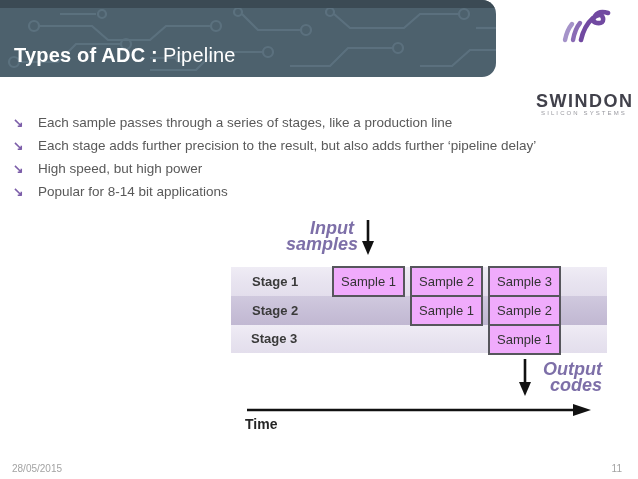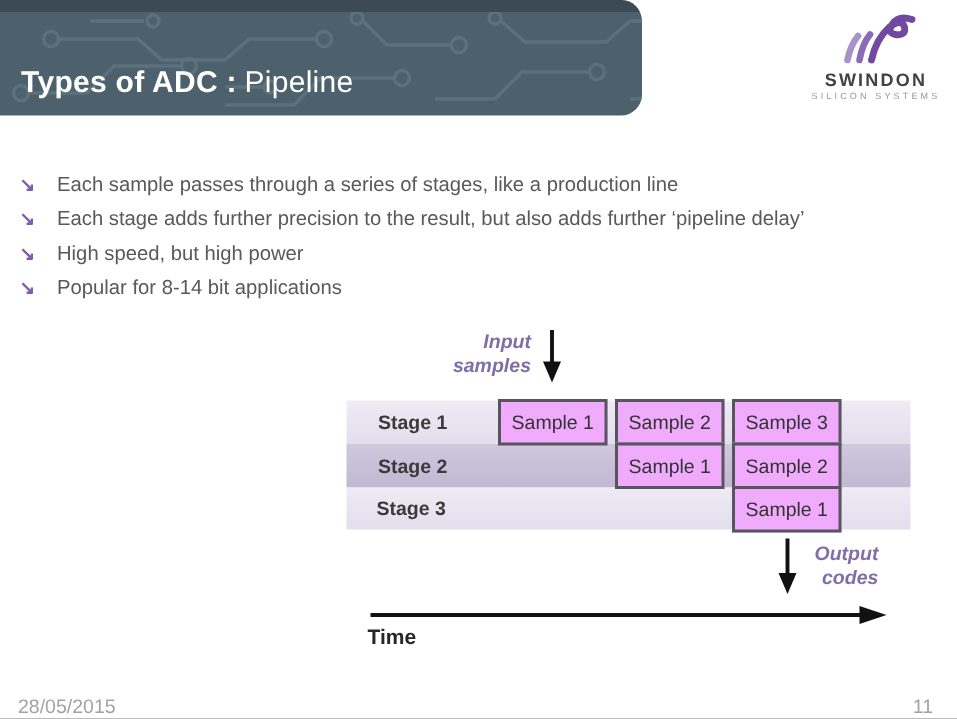--- a/index.html
+++ b/index.html
@@ -2,59 +2,59 @@
 <html><head>
 <meta charset="utf-8">
 <style>
   html,body{margin:0;padding:0;background:#888;}
   .slide{
     position:relative;width:638px;height:479px;background:#ffffff;
     font-family:"Liberation Sans",sans-serif;overflow:hidden;margin:0 auto;
   }
   
   .header-bar{
-    position:absolute;left:0;top:0;width:428px;height:77px;
+    position:absolute;left:0;top:0;width:496px;height:77px;
     background:#4d616d;border-radius:0 14px 14px 0;overflow:hidden;
   }
   .header-strip{position:absolute;left:0;top:0;width:100%;height:8px;background:#3b4a54;}
   .circuit{position:absolute;left:0;top:0;width:532px;height:77px;}
   .header-title{
     position:absolute;left:14px;top:44px;font-size:20px;color:#ffffff;
     white-space:nowrap;letter-spacing:.2px;
   }
   .header-title .strong{font-weight:bold;}
   .header-title .light{font-weight:normal;margin-left:5px;}
   
   .logo{position:absolute;right:6px;top:8px;width:96px;text-align:center;}
   .logo-swirl{display:block;margin:0 auto;}
-  .logo-name{font-size:12px;font-weight:bold;color:#41414b;letter-spacing:1.5px;line-height:15px;}
+  .logo-name{font-size:18px;font-weight:bold;color:#41414b;letter-spacing:1.5px;line-height:15px;margin-top:48px;}
   .logo-tagline{font-size:6px;color:#98989f;letter-spacing:2.1px;line-height:8px;}
   
   .section-heading{position:absolute;left:11px;top:97px;font-size:13.5px;font-weight:bold;color:#404040;}
   .bullet-list{position:absolute;left:11px;top:116px;width:610px;}
   .bullet-item{display:flex;align-items:flex-start;margin-bottom:9px;font-size:13.5px;line-height:14px;color:#595959;}
   .bullet-arrow{flex:0 0 27px;color:#7c5ea9;font-size:12.5px;font-weight:bold;line-height:14px;padding-left:2px;box-sizing:border-box;}
   
-  .purple-label{position:absolute;font-size:13px;font-weight:bold;font-style:italic;color:#7d6fa8;line-height:16px;}
+  .purple-label{position:absolute;font-size:18px;font-weight:bold;font-style:italic;color:#7d6fa8;line-height:16px;}
   .input-label{left:286px;top:220px;width:68px;text-align:right;}
   .output-label{left:543px;top:361px;text-align:right;}
   .v-arrow{position:absolute;}
   .band{position:absolute;left:231px;width:376px;height:29px;}
   .band-light{background:linear-gradient(180deg,#efecf5 0%,#e8e4f0 50%,#e3deec 100%);}
   .band-dark{background:linear-gradient(180deg,#d0c9de 0%,#c8c0d8 50%,#c1b8d2 100%);}
   .stage-label{padding-left:21px;font-size:13px;font-weight:bold;color:#3a3a3a;line-height:29px;}
   .sbox{
     position:absolute;width:73px;height:31px;background:#f0abfc;border:2px solid #56565c;
     box-sizing:border-box;display:flex;align-items:center;justify-content:center;
     font-size:13px;color:#333333;
   }
   .time-axis{position:absolute;left:245px;top:402px;}
   .time-label{position:absolute;left:245px;top:416px;width:348px;text-align:left;font-size:14px;font-weight:bold;color:#262626;}
   
-  .footer-text{position:absolute;top:463px;font-size:13px;color:#a3a3a3;}
+  .footer-text{position:absolute;top:463px;font-size:10px;color:#a3a3a3;}
   .footer-date{left:12px;}
   .footer-doc{left:0;width:638px;text-align:center;}
   .footer-page{right:16px;}
 </style>
 </head>
 <body>
 
 <div class="slide">
 
   <div class="header-bar">

